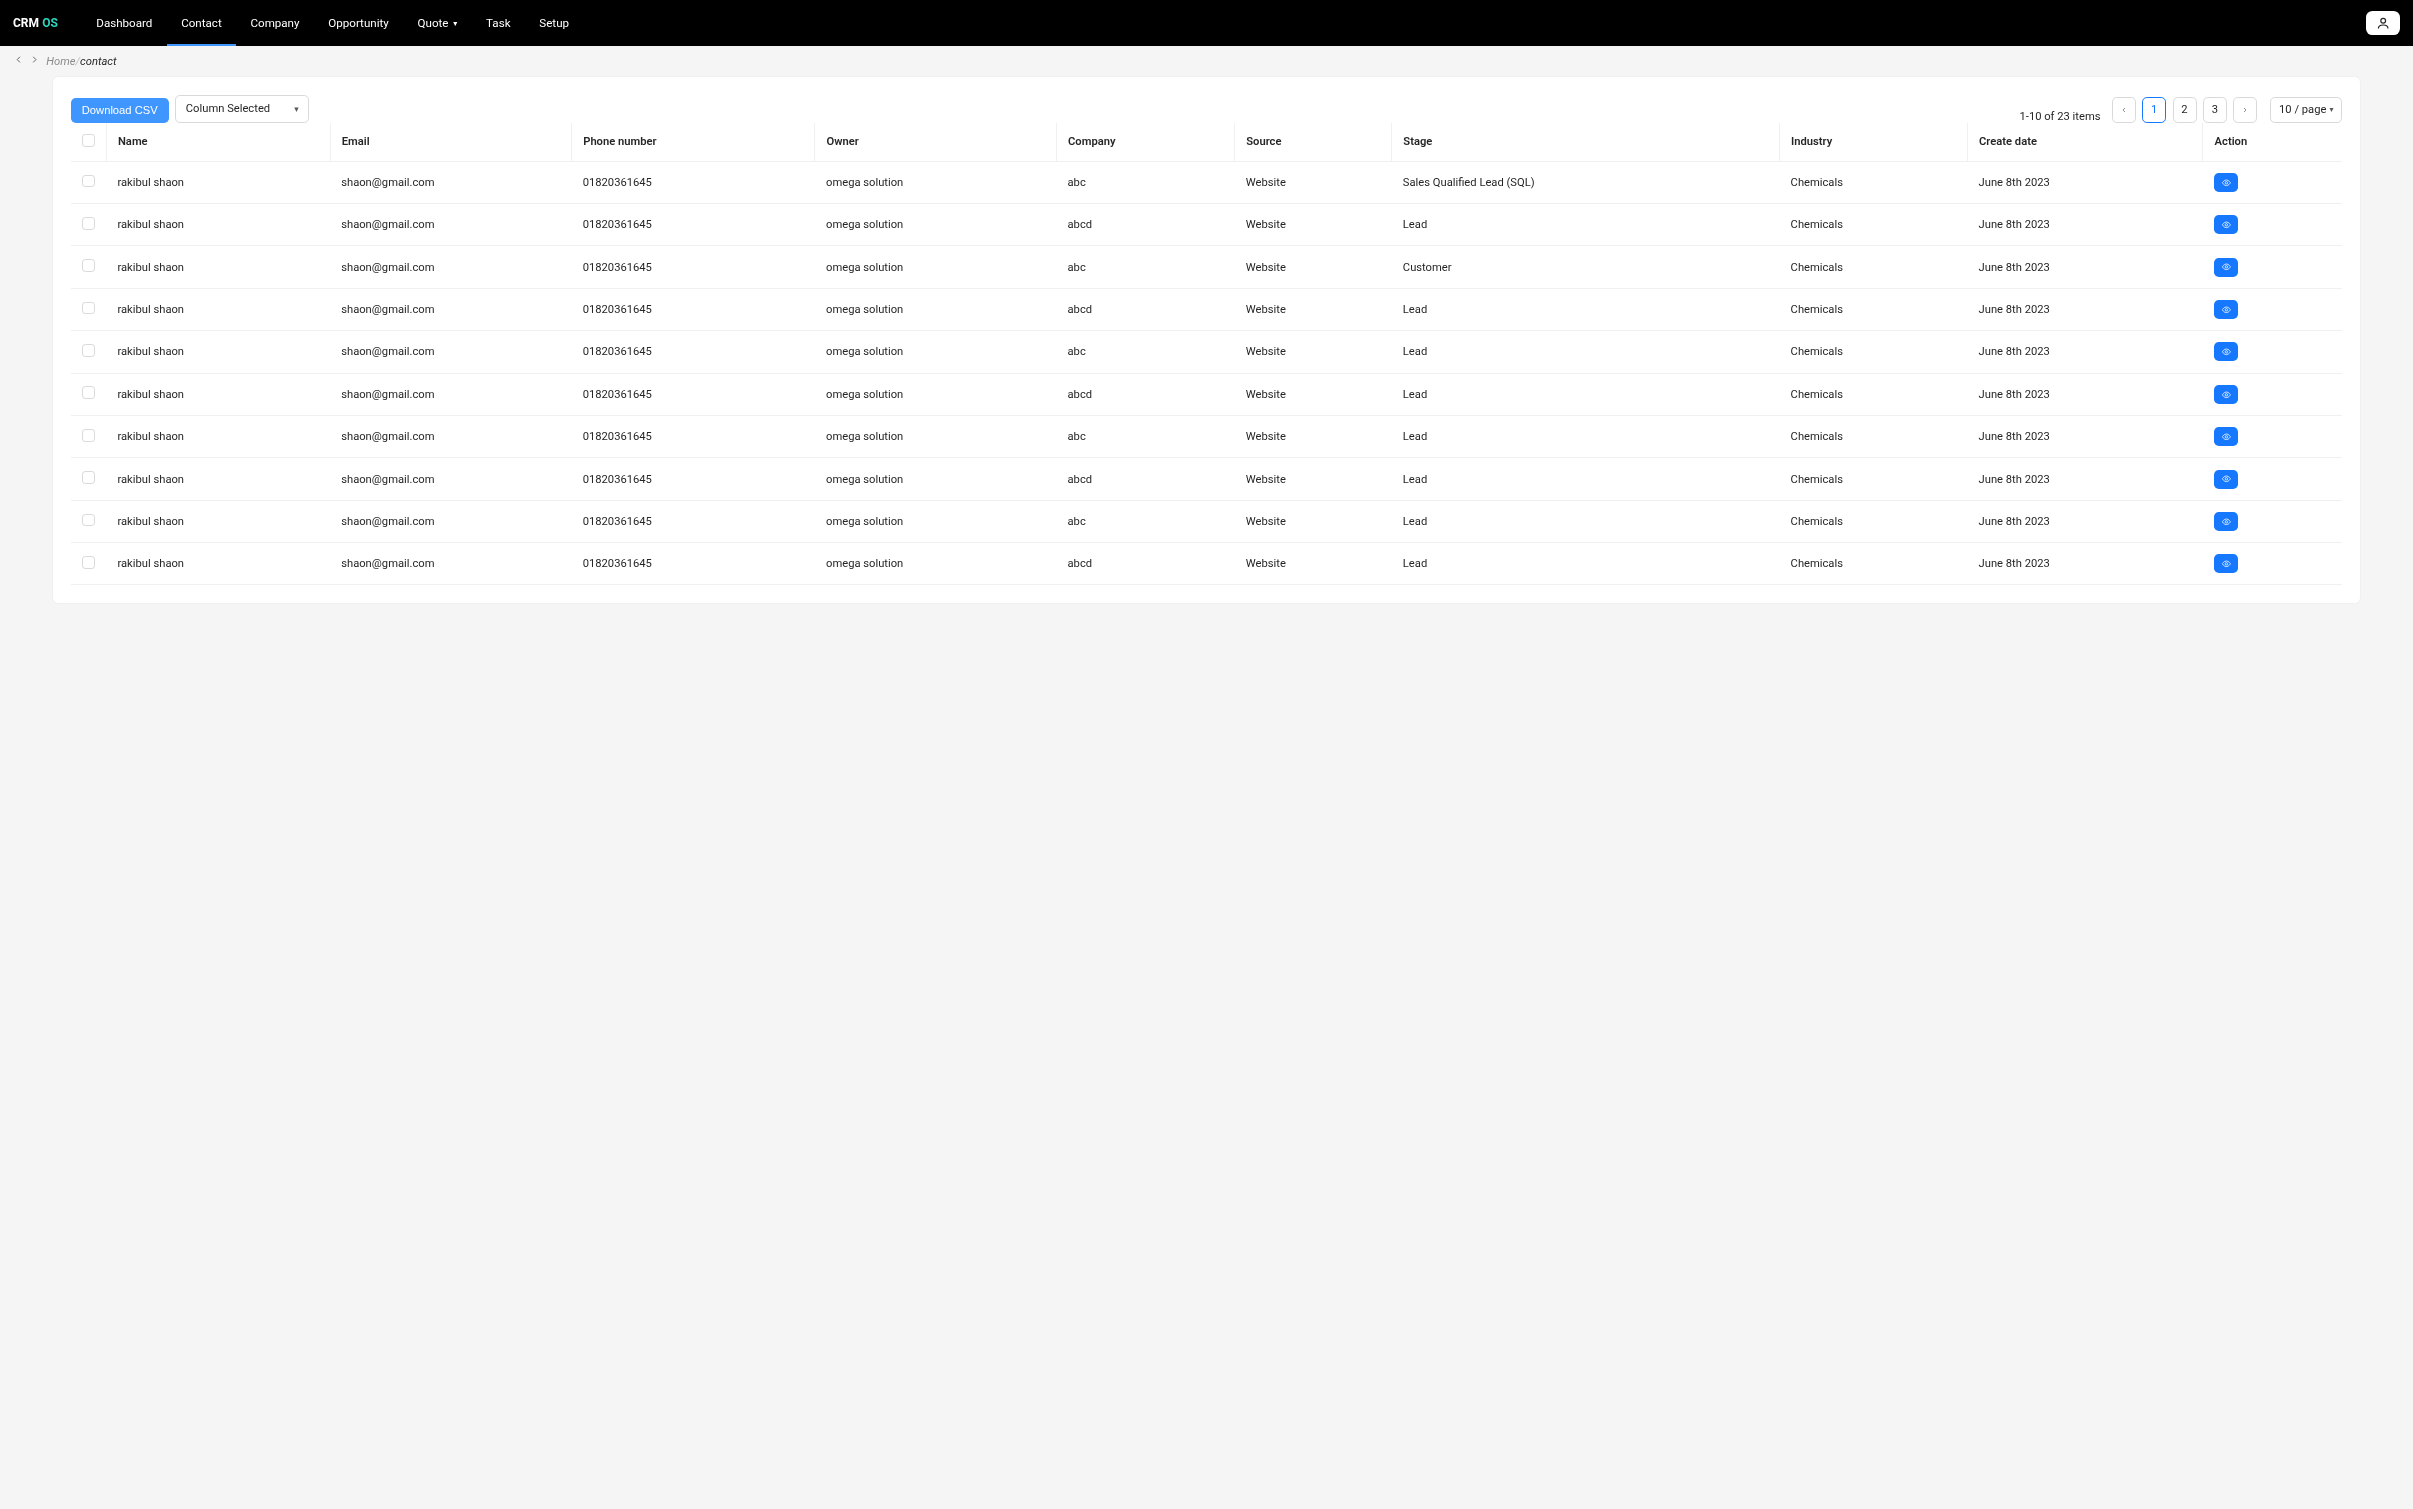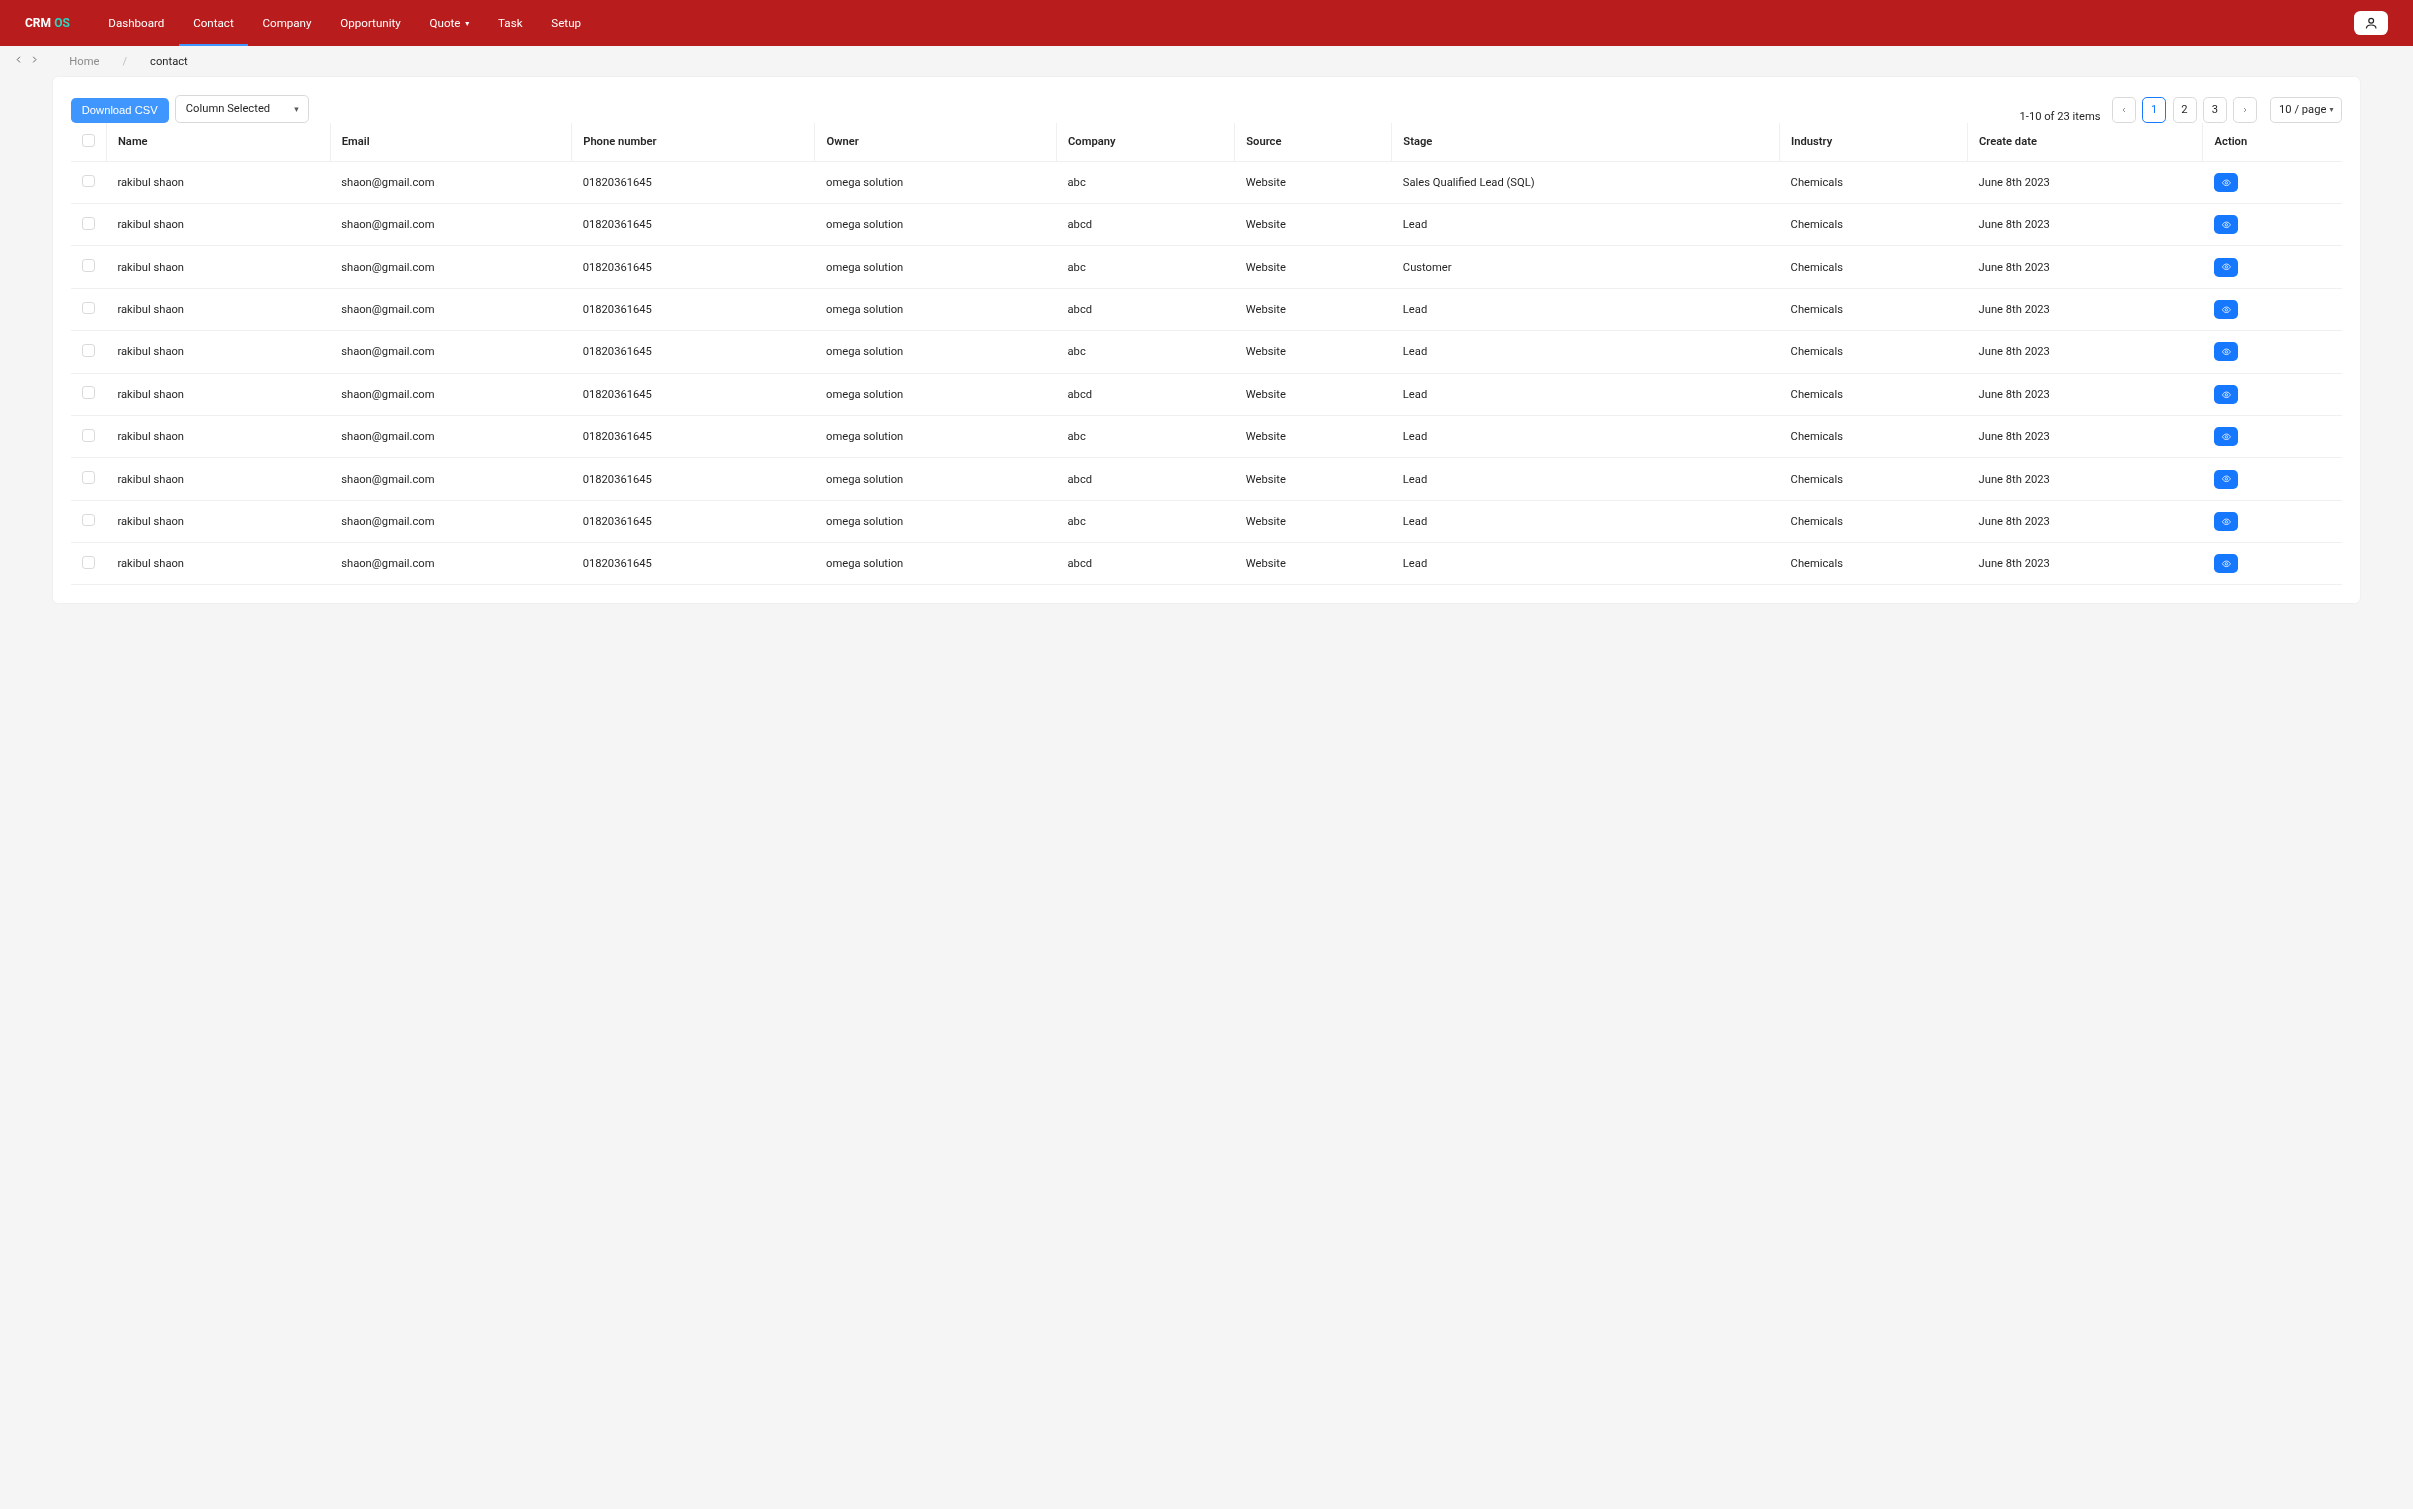--- a/index.html
+++ b/index.html
@@ -4,25 +4,25 @@
 <style>
   * { box-sizing: border-box; margin: 0; padding: 0; }
   body {
     font-family: -apple-system, BlinkMacSystemFont, "Segoe UI", Roboto, "Helvetica Neue", Arial, sans-serif;
     background: #f5f5f5;
     color: #262626;
     font-size: 11.2px;
   }
   
   .navbar {
-    background: #b91c1c;
+    background: #000000;
     height: 46px;
     display: flex;
     align-items: center;
-    padding: 0 25px;
+    padding: 0 13px;
   }
   .brand { display: flex; align-items: baseline; gap:3.2px; margin-right: 24px;}
   .brand .crm { color:#fff; font-weight:700; font-size:12px;}
   .brand .os { color:#2dd4bf; font-weight:700; font-size:12px;}
   .nav-links { display:flex; height:100%; }
   .nav-link {
     color:#fff; padding:0 14.4px; height:100%;
     display:flex; align-items:center; cursor:pointer; font-size:11.6px;
     position:relative;
   }
@@ -32,22 +32,22 @@
   }
   .nav-link .chev { margin-left:4.8px; font-size:8px;}
   .nav-spacer{ flex:1;}
   .avatar-btn{
     background:#fff; border-radius:6.4px; width:34px; height:24px;
     display:flex; align-items:center; justify-content:center;
   }
   .avatar-btn svg{ width:14.4px; height:14.4px;}
   
   .breadcrumb{
-    display:flex; align-items:center; gap:23px; padding:8px 12.8px;
-    font-size:11.2px; color:#8c8c8c;
+    display:flex; align-items:center; gap:0; padding:8px 12.8px;
+    font-size:11.2px; color:#8c8c8c;font-style:italic;
   }
   .breadcrumb .nav-arrows{ display:flex; gap:4.8px; margin-right:6.4px;}
   .breadcrumb .nav-arrows svg{ width:11.2px; height:11.2px;}
   .breadcrumb .home{ color:#8c8c8c;}
   .breadcrumb .sep{ color:#bfbfbf;}
   .breadcrumb .current{ color:#262626;}
   
   .main { padding: 0 52px 24px;}
   .card { background:#fff; border:0.8px solid #f0f0f0; border-radius:6.4px;}
   .toolbar-card{

